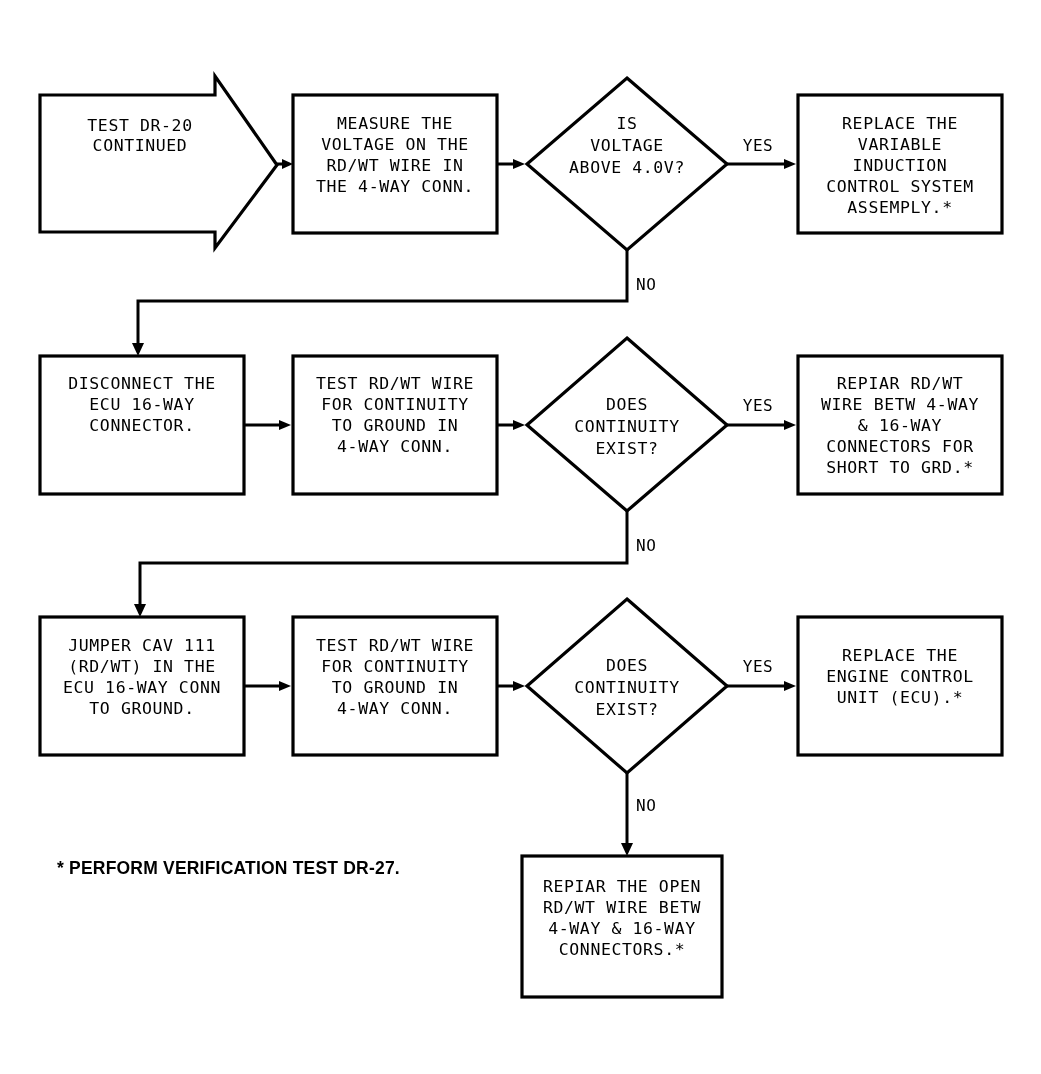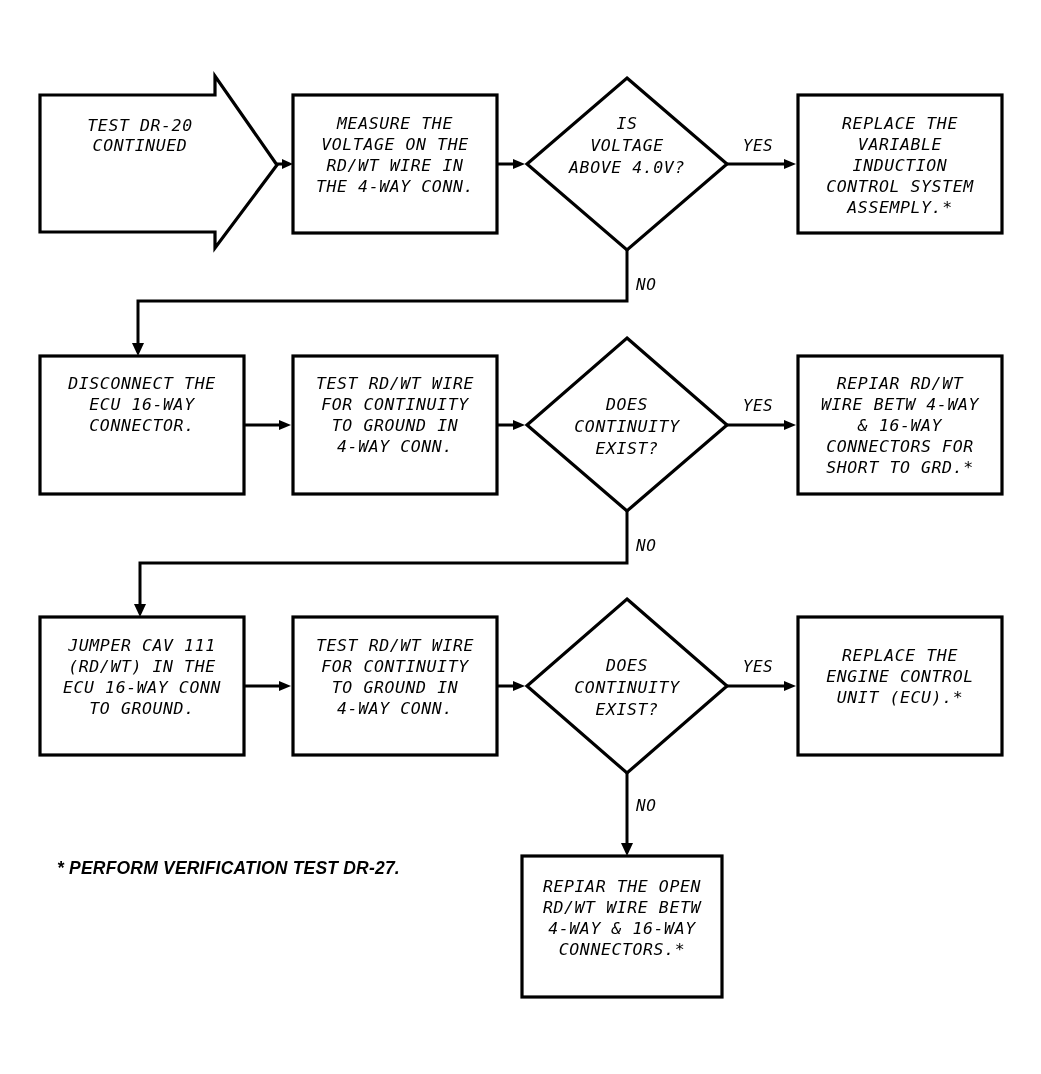--- a/index.html
+++ b/index.html
@@ -10,21 +10,20 @@
   body {
     width: 1041px;
     height: 1074px;
     font-family: "DejaVu Sans Mono", monospace;
     overflow: hidden;
   }
   #flowchart-root {
     position: relative;
     width: 930px;
     height: 1074px;
-    font-style: italic;
   }
   svg#flow-svg {
     display: block;
     width: 1041px;
     height: 1074px;
   }
   .shape-outline {
     fill: #ffffff;
     stroke: #000000;
     stroke-width: 3.2;

